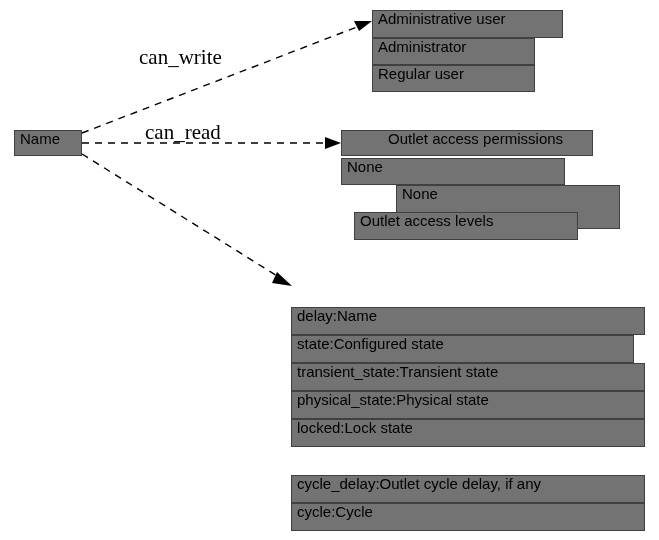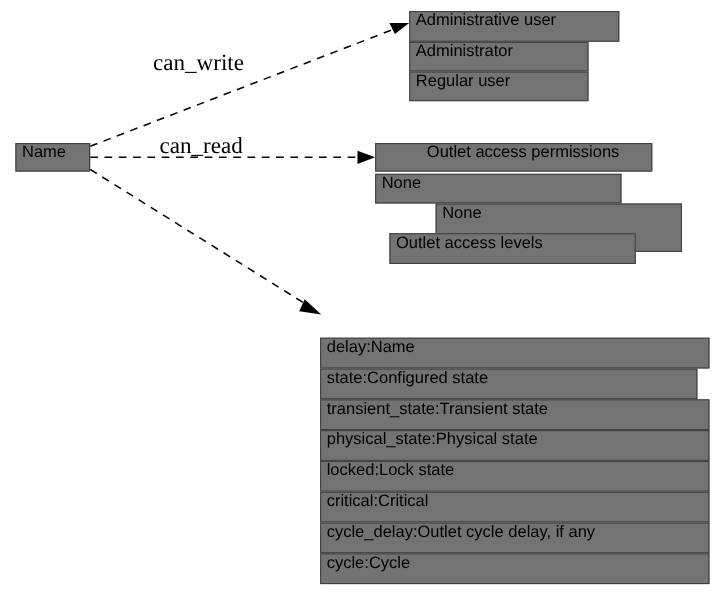--- a/index.html
+++ b/index.html
@@ -119,23 +119,20 @@
   </div>
   <div class="node-cell cell-left" style="left:291px; top:363px; width:354px; height:28px;">
     <span>transient_state:Transient state</span>
   </div>
   <div class="node-cell cell-left" style="left:291px; top:391px; width:354px; height:28px;">
     <span>physical_state:Physical state</span>
   </div>
   <div class="node-cell cell-left" style="left:291px; top:419px; width:354px; height:28px;">
     <span>locked:Lock state</span>
   </div>
-  <div class="node-cell cell-left" style="left:291px; top:447px; width:354px; height:28px;">
-    <span>critical:Critical</span>
-  </div>
   <div class="node-cell cell-left" style="left:291px; top:475px; width:354px; height:28px;">
     <span>cycle_delay:Outlet cycle delay, if any</span>
   </div>
   <div class="node-cell cell-left" style="left:291px; top:503px; width:354px; height:28px;">
     <span>cycle:Cycle</span>
   </div>
 
   <div class="edge-label" style="left:139px; top:47px;">can_write</div>
   <div class="edge-label" style="left:145px; top:122px;">can_read</div>
 

